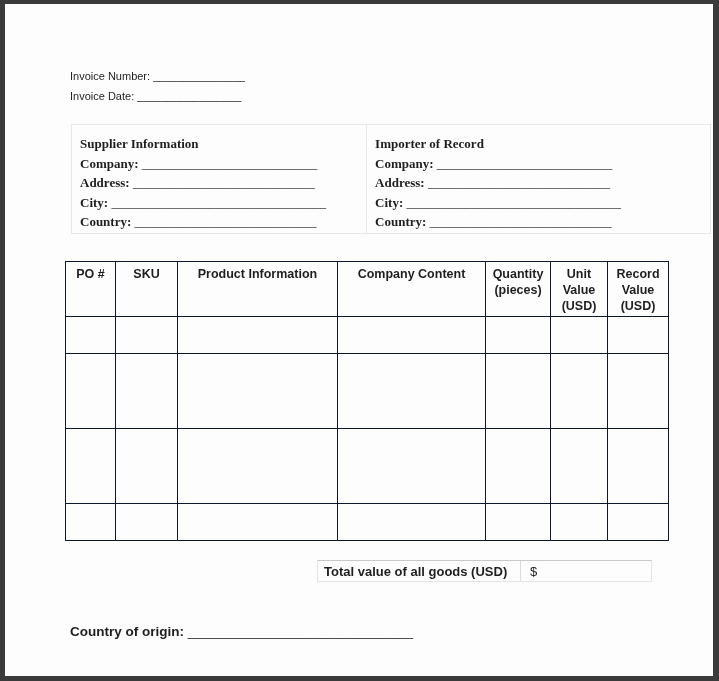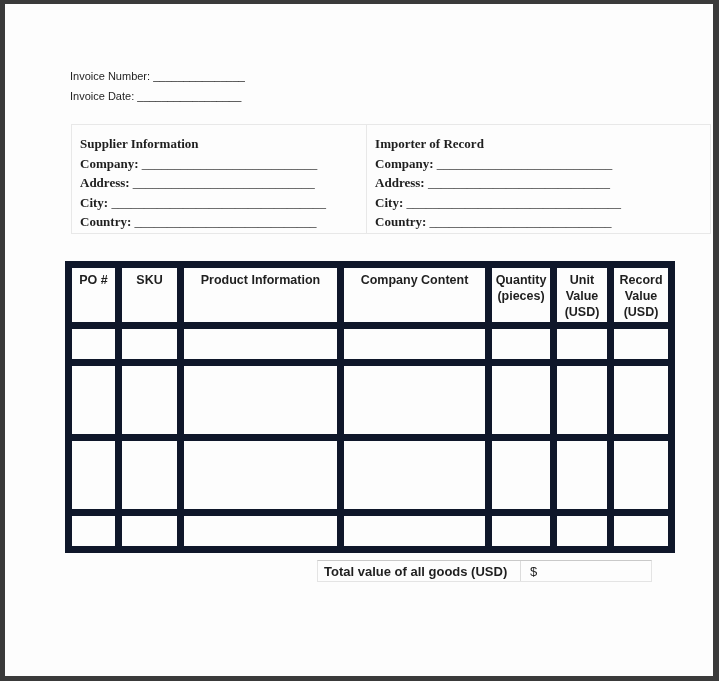--- a/index.html
+++ b/index.html
@@ -24,21 +24,21 @@
   .party {
     width:296px; box-sizing:border-box; padding:9px 0 0 8px;
     font-size:13px; line-height:19.6px; border-right:1px solid #e8e8e8;
   }
   .party.importer { width:344px; border-right:none; padding-left:8px; }
   .party-heading { font-weight:bold; }
   .field { font-weight:bold; white-space:nowrap; }
 
   .items { position:absolute; left:60px; top:257px; }
   table.grid { border-collapse:collapse; table-layout:fixed; width:603px; }
-  table.grid th, table.grid td { border:7px solid #0f172a; padding:0; }
+  table.grid th, table.grid td { border:1px solid #0f172a; padding:0; }
   table.grid th {
     font-size:12.5px; font-weight:bold; text-align:center; vertical-align:top;
     padding-top:4px; line-height:16px; height:50px; background:#fdfdfd;
   }
   table.grid col.c1 { width:50px; }
   table.grid col.c2 { width:62px; }
   table.grid col.c3 { width:160px; }
   table.grid col.c4 { width:148px; }
   table.grid col.c5 { width:65px; }
   table.grid col.c6 { width:57px; }
@@ -183,14 +183,18 @@
   </div>
 
   <div class="totals">
     <div class="totals-label">Total value of all goods (USD)</div>
     <div class="totals-value">
       <span>$</span>
       <span></span>
     </div>
   </div>
 
+  <div class="country">
+    <span>Country of origin:</span>
+    <span class="fline">______________________________</span>
+  </div>
 
 </div>
 
 </body></html>

